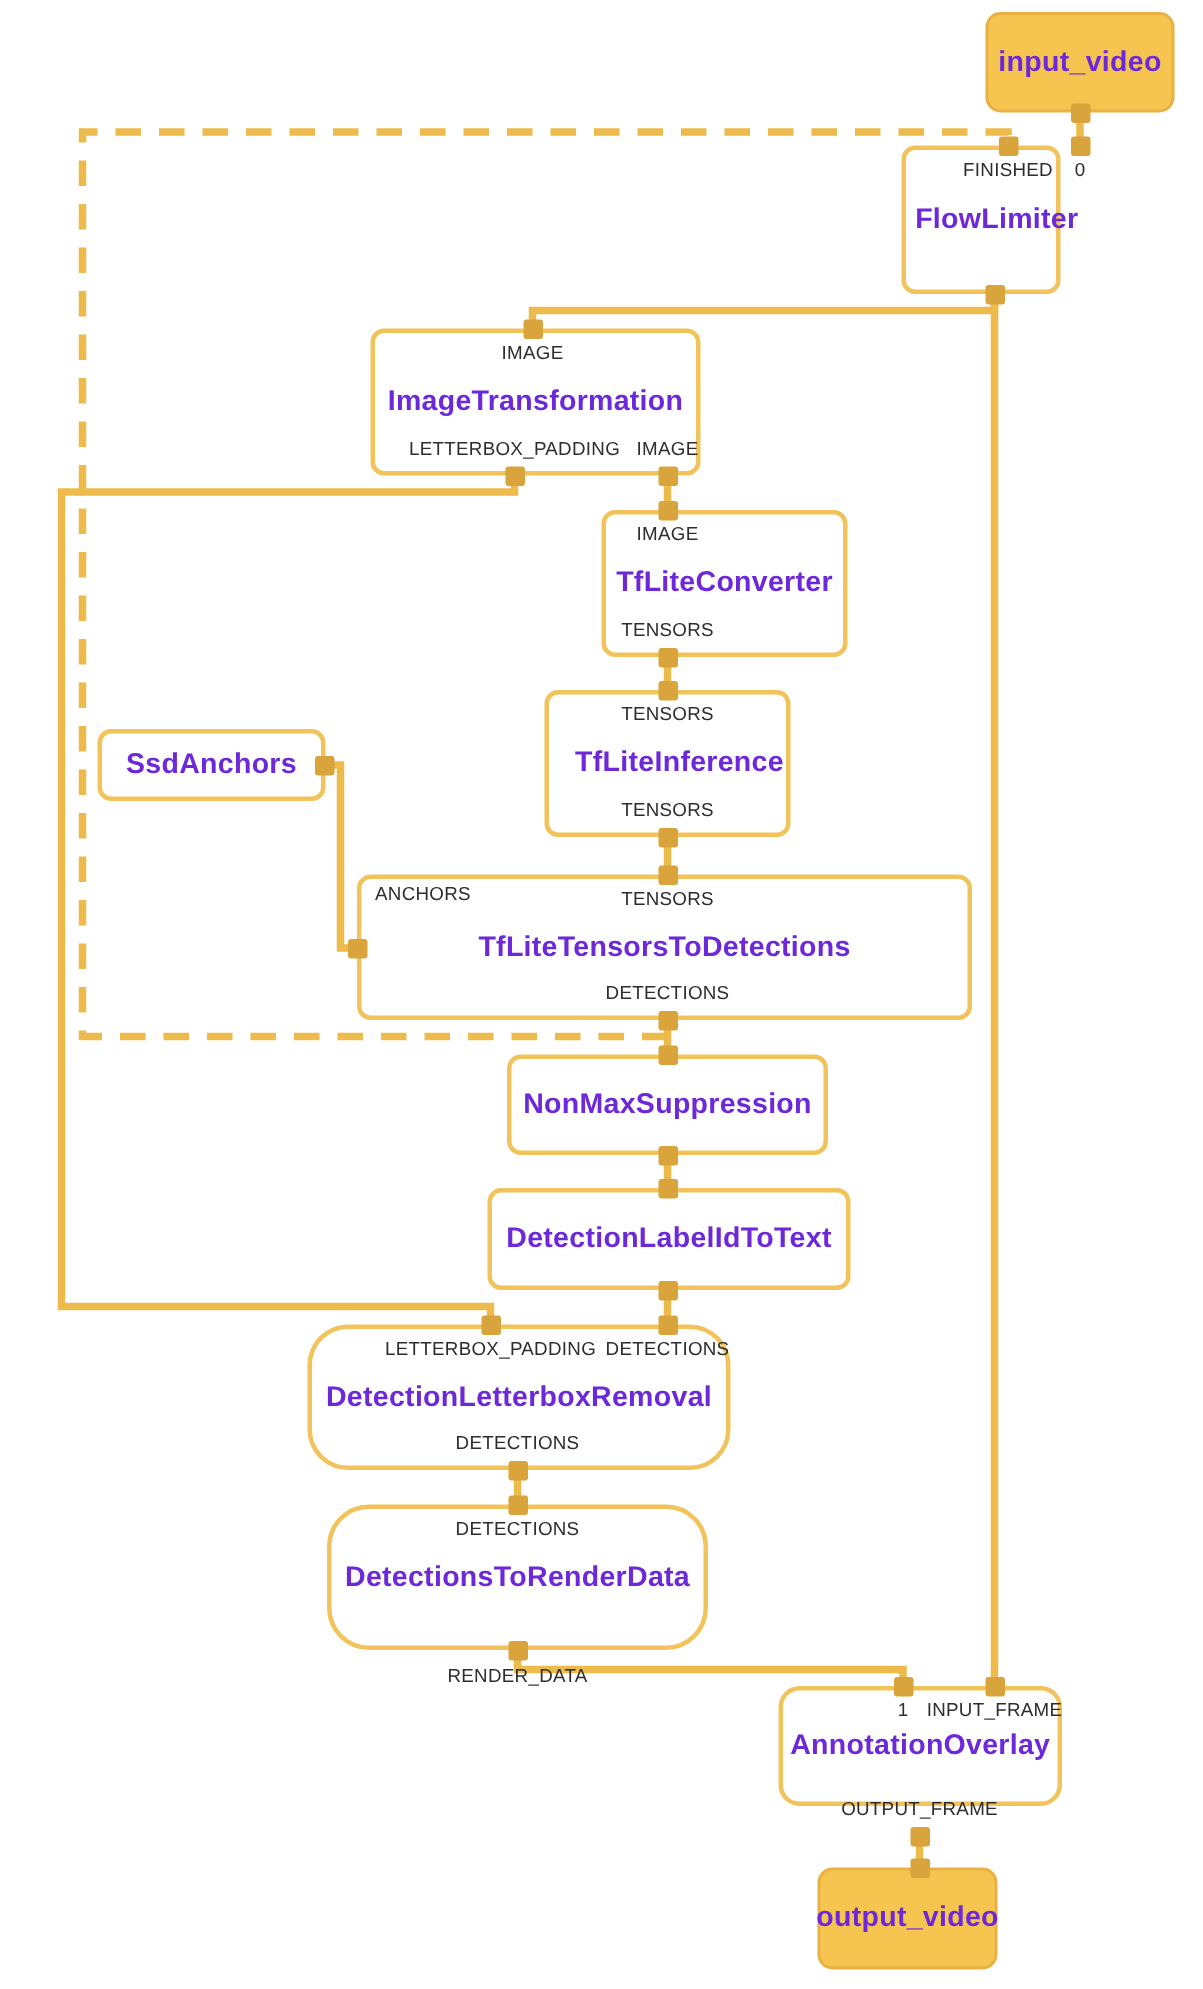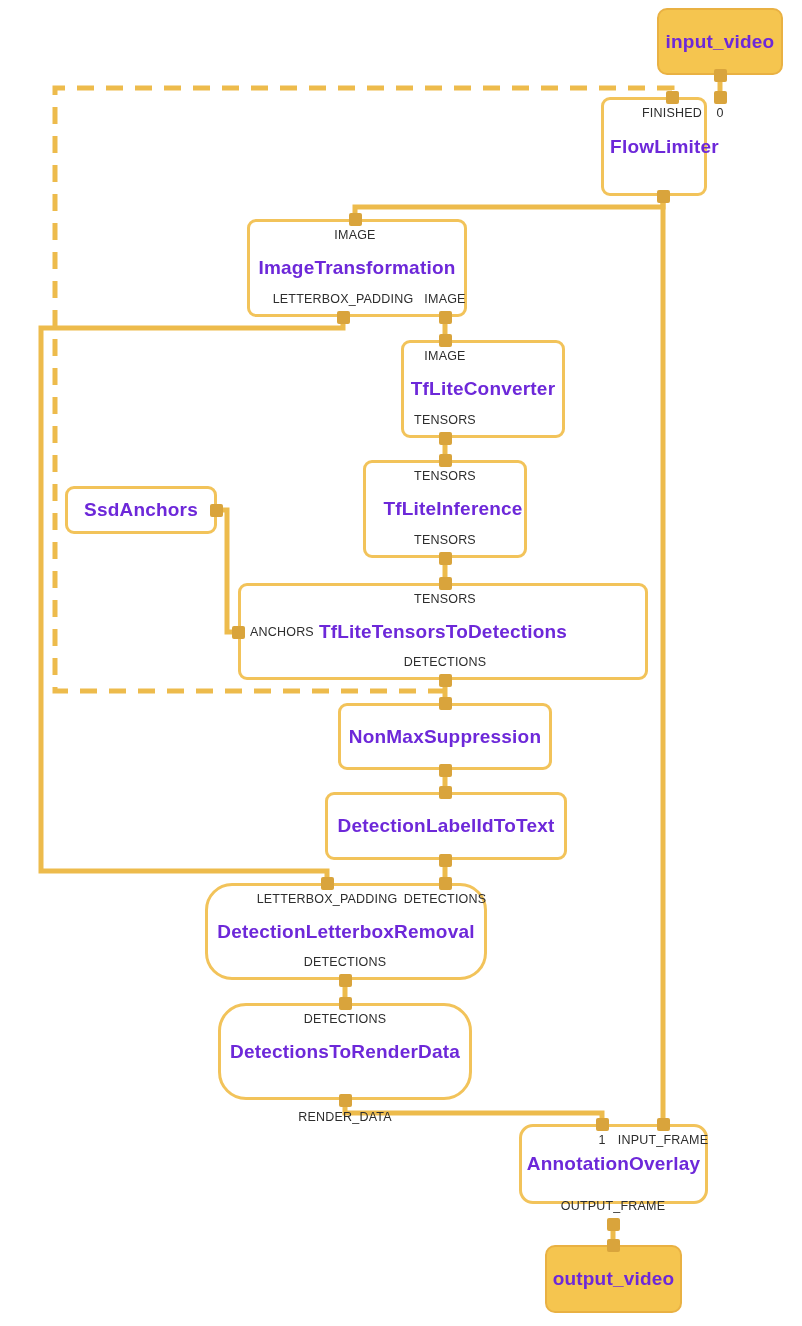--- a/index.html
+++ b/index.html
@@ -93,21 +93,21 @@
       </div>
       <div class="port-label" style="left: 445px; top: 469px;">TENSORS</div>
       <div class="port-label" style="left: 445px; top: 533px;">TENSORS</div>
       <div class="node" style="left: 65px; top: 486px; width: 152px; height: 48px;">
         <div class="node-title">SsdAnchors</div>
       </div>
       <div class="node" style="left: 238px; top: 583px; width: 410px; height: 97px;">
         <div class="node-title">TfLiteTensorsToDetections</div>
       </div>
       <div class="port-label" style="left: 445px; top: 592px;">TENSORS</div>
-      <div class="port-label left-side" style="transform: translateY(-50%); left: 250px; top: 632px;">ANCHORS</div>
+      <div class="port-label left-side" style="transform: translateY(-50%); left: 250px; top: 596px;">ANCHORS</div>
       <div class="port-label" style="left: 445px; top: 655px;">DETECTIONS</div>
       <div class="node" style="left: 338px; top: 703px; width: 214px; height: 67px;">
         <div class="node-title">NonMaxSuppression</div>
       </div>
       <div class="node" style="left: 325px; top: 792px; width: 242px; height: 68px;">
         <div class="node-title">DetectionLabelIdToText</div>
       </div>
       <div class="node" style="left: 205px; top: 883px; width: 282px; height: 97px; border-radius: 27px;">
         <div class="node-title">DetectionLetterboxRemoval</div>
       </div>
@@ -118,21 +118,21 @@
         <div class="node-title">DetectionsToRenderData</div>
       </div>
       <div class="port-label" style="left: 345px; top: 1012px;">DETECTIONS</div>
       <div class="port-label" style="left: 345px; top: 1075px; margin-top: 35px;">RENDER_DATA</div>
       <div class="node" style="left: 519px; top: 1124px; width: 189px; height: 80px; border-radius: 14px;">
         <div class="node-title">AnnotationOverlay</div>
       </div>
       <div class="port-label" style="left: 602px; top: 1133px;">1</div>
       <div class="port-label" style="left: 663px; top: 1133px;">INPUT_FRAME</div>
       <div class="port-label" style="left: 613px; top: 1199px;">OUTPUT_FRAME</div>
-      <div class="node stream" style="left: 545px; top: 1245px; width: 137px; height: 68px;">
+      <div class="node stream" style="left: 545px; top: 1245px; width: 120px; height: 68px;">
         <div class="node-title">output_video</div>
       </div>
     </div>
   <div id="markers">
       <div class="marker" style="left: 713.5px; top: 68.5px;"></div>
       <div class="marker" style="left: 665.5px; top: 90.5px;"></div>
       <div class="marker" style="left: 713.5px; top: 90.5px;"></div>
       <div class="marker" style="left: 656.5px; top: 189.5px;"></div>
       <div class="marker" style="left: 348.5px; top: 212.5px;"></div>
       <div class="marker" style="left: 336.5px; top: 310.5px;"></div>

